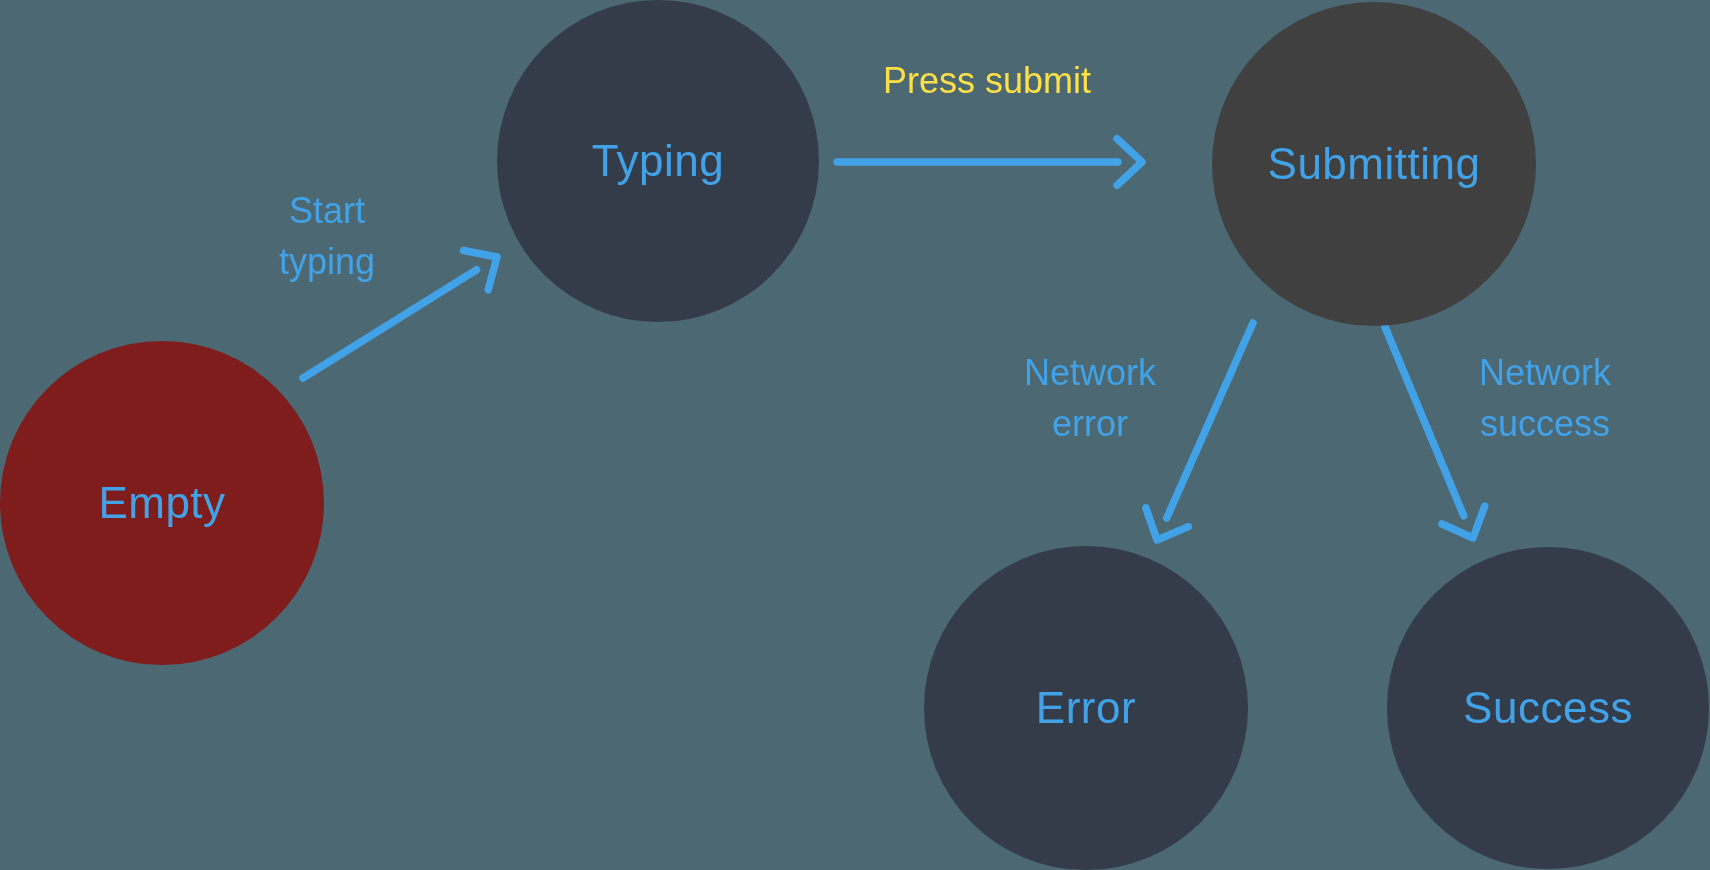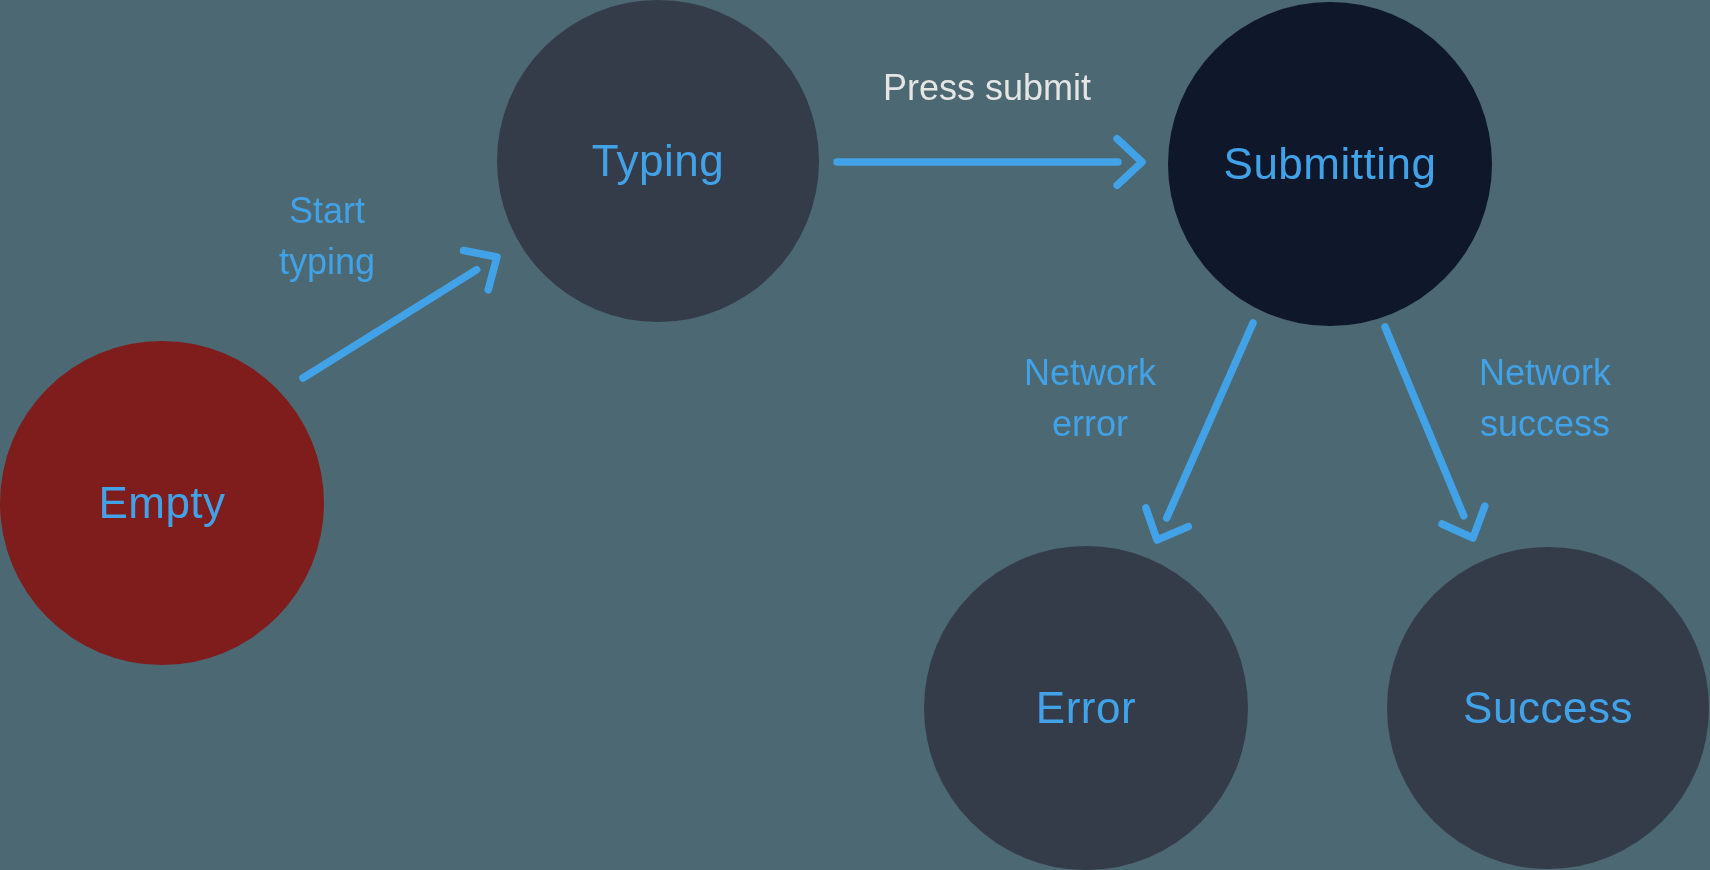--- a/index.html
+++ b/index.html
@@ -58,34 +58,34 @@
       <path d="M 1253 323 L 1166.7097711326276 518.0518715022899 M 1188.3 526.6 L 1157 540 L 1145.9 507.9" fill="none" stroke="#42A2E8" stroke-width="7.5" stroke-linecap="round" stroke-linejoin="round"></path>
       <path d="M 1385 327 L 1463.7617771043774 515.8492610116323 M 1484.8 506.1 L 1473 538 L 1442.0 524.0" fill="none" stroke="#42A2E8" stroke-width="7.5" stroke-linecap="round" stroke-linejoin="round"></path>
     </svg>
 
 <div class="node" style="left: 0px; top: 341px; width: 324px; height: 324px; background: #7f1d1d;">
       <span class="node-label" style="color: rgb(66, 162, 232);">Empty</span>
     </div>
     <div class="node" style="left: 497px; top: 0px; width: 322px; height: 322px; background: rgb(52, 60, 74);">
       <span class="node-label" style="color: rgb(66, 162, 232);">Typing</span>
     </div>
-    <div class="node" style="left: 1168px; top: 2px; width: 324px; height: 324px; background: #0f172a;">
+    <div class="node" style="left: 1212px; top: 2px; width: 324px; height: 324px; background: #404040;">
       <span class="node-label" style="color: rgb(66, 162, 232);">Submitting</span>
     </div>
     <div class="node" style="left: 924px; top: 546px; width: 324px; height: 324px; background: rgb(52, 60, 74);">
       <span class="node-label" style="color: rgb(66, 162, 232);">Error</span>
     </div>
     <div class="node" style="left: 1387px; top: 547px; width: 322px; height: 322px; background: rgb(52, 60, 74);">
       <span class="node-label" style="color: rgb(66, 162, 232);">Success</span>
     </div>
     <div class="edge-label" style="left: 327px; top: 236px; color: rgb(66, 162, 232);">
       <div>Start</div>
       <div>typing</div>
     </div>
-    <div class="edge-label" style="left: 987px; top: 87px; color: #e5e5e5;">
+    <div class="edge-label" style="left: 987px; top: 80px; color: #fde047;">
       <div>Press submit</div>
     </div>
     <div class="edge-label" style="left: 1090px; top: 398px; color: rgb(66, 162, 232);">
       <div>Network</div>
       <div>error</div>
     </div>
     <div class="edge-label" style="left: 1545px; top: 398px; color: rgb(66, 162, 232);">
       <div>Network</div>
       <div>success</div>
     </div>

